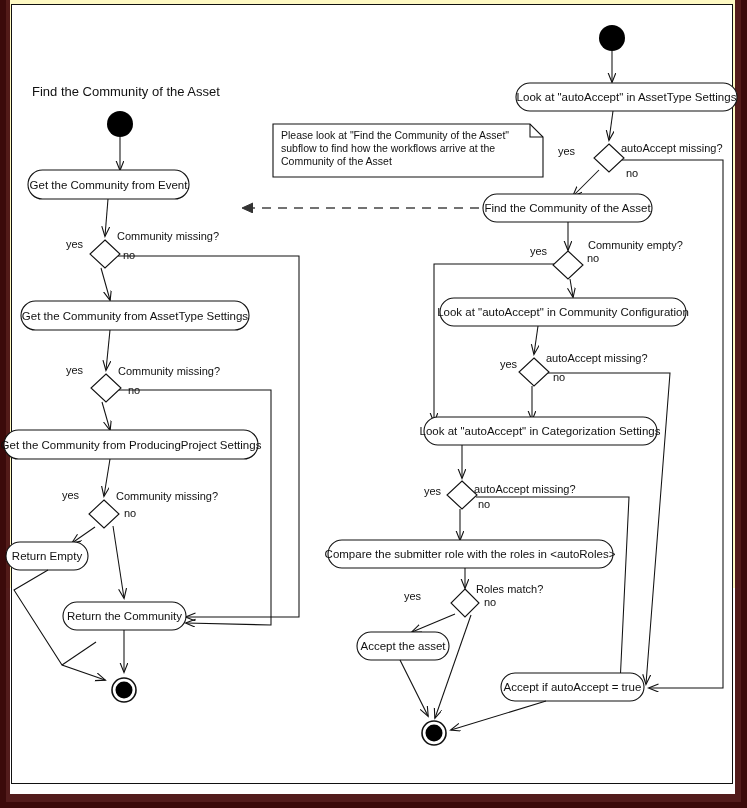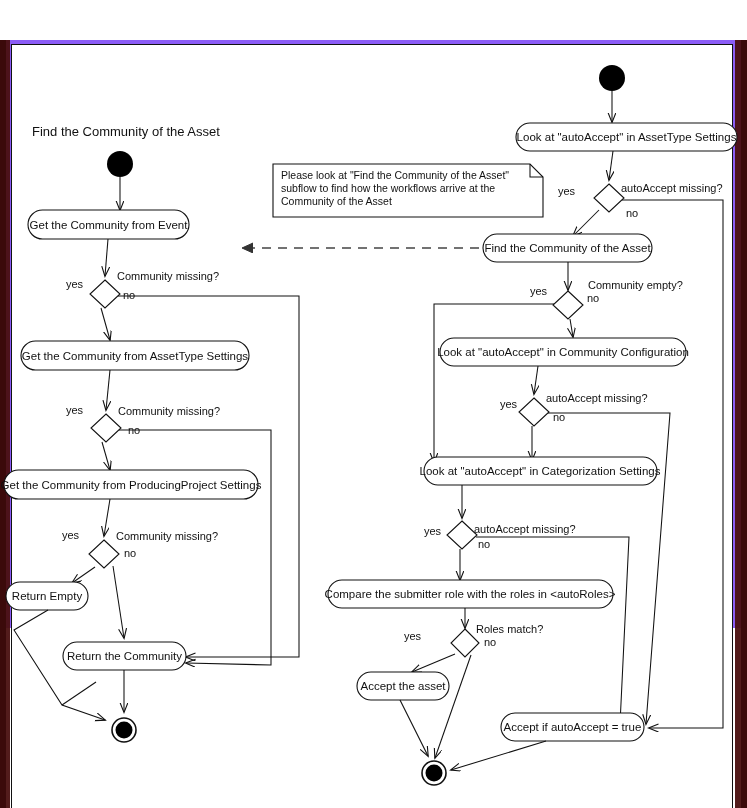--- a/index.html
+++ b/index.html
@@ -1,18 +1,18 @@
 <!DOCTYPE html>
 <html><head>
 <meta charset="utf-8">
 <style>
   html,body{margin:0;padding:0;background:#ffffff;}
   body{width:747px;height:808px;overflow:hidden;
        font-family:"Liberation Sans","DejaVu Sans",sans-serif;}
-  #page{position:relative;width:747px;height:588px;background:#8b5cf6;margin-top:40px;}
+  #page{position:relative;width:747px;height:588px;background:#fef9c3;}
   
   .frame-outer{position:absolute;left:0;top:0;width:747px;height:808px;
       box-sizing:border-box;border:6px solid #3b0a0a;border-top-width:0;
       pointer-events:none;}
   .frame-outer2{position:absolute;left:0;top:0;width:747px;height:808px;
       box-sizing:border-box;border-left:10px solid #4a1010;border-right:12px solid #4a1010;
       border-bottom:14px solid #4a1010;border-top:0;pointer-events:none;opacity:.95;}
   .frame-inner{position:absolute;left:11px;top:4px;width:722px;height:780px;
       box-sizing:border-box;border:1px solid #111;background:#ffffff;}
   svg{position:absolute;left:0;top:0;}

